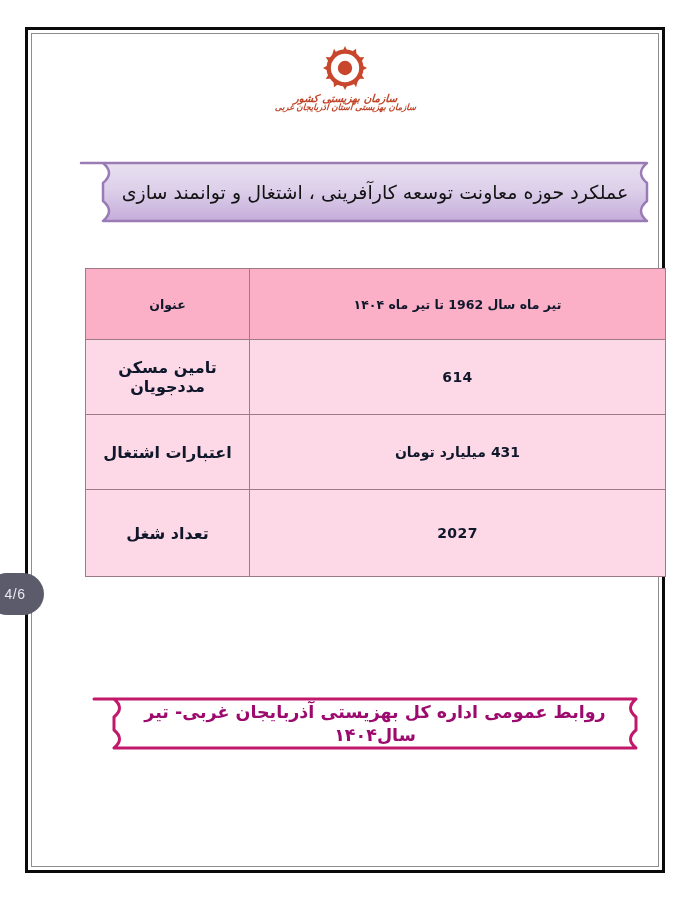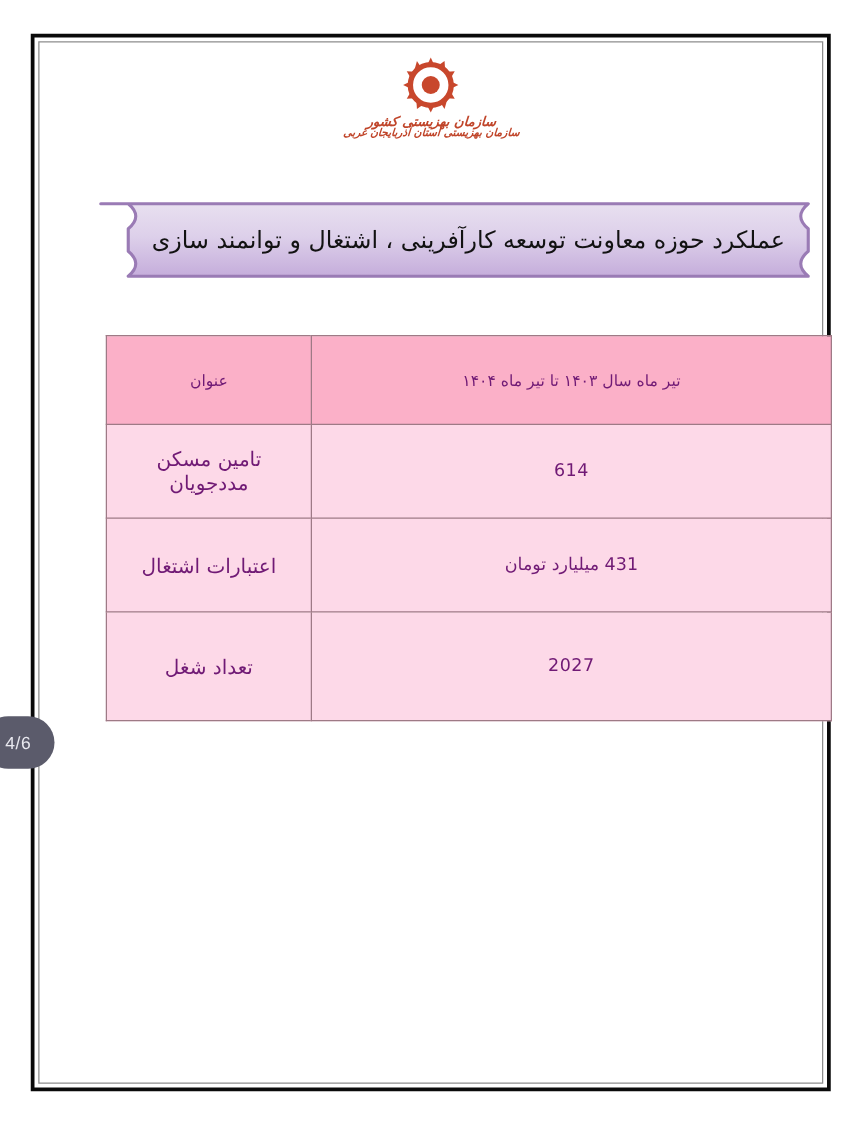--- a/index.html
+++ b/index.html
@@ -135,22 +135,22 @@
     table-layout: fixed;
   }
   #report-table col.col-value { width: 416px; }
   #report-table col.col-label { width: 164px; }
 
   #report-table th,
   #report-table td {
     border: 1px solid #9e7a86;
     text-align: center;
     vertical-align: middle;
-    color: #701a75;
-    font-weight: 400;
+    color: #0f172a;
+    font-weight: 700;
     padding: 4px 6px;
   }
   #report-table thead th {
     background: #fbb0c8;
     height: 62px;
     font-size: 12.5px;
   }
   #report-table tbody td {
     background: #fdd9e8;
     height: 66px;
@@ -254,38 +254,44 @@
     <div class="plaque-text">عملکرد حوزه معاونت توسعه کارآفرینی ، اشتغال و توانمند سازی</div>
   </div>
 
   <table id="report-table">
     <colgroup>
       <col class="col-value">
       <col class="col-label">
     </colgroup>
     <thead>
       <tr>
-        <th>تیر ماه سال ۱۴۰۳ تا تیر ماه ۱۴۰۴</th>
+        <th>تیر ماه سال 1962 تا تیر ماه ۱۴۰۴</th>
         <th>عنوان</th>
       </tr>
     </thead>
     <tbody>
       <tr>
         <td class="value-cell">614</td>
         <td>تامین مسکن مددجویان</td>
       </tr>
       <tr>
         <td class="value-cell">431 میلیارد تومان</td>
         <td>اعتبارات اشتغال</td>
       </tr>
       <tr>
         <td class="value-cell">2027</td>
         <td>تعداد شغل</td>
       </tr>
     </tbody>
   </table>
 
+  <div class="plaque" id="footer-banner">
+    <svg class="plaque-bg" viewBox="0 0 570 57" preserveAspectRatio="none">
+      <path d="M4 4 H24 Q35 13 24 22 V35 Q35 44 24 53 H546 Q535 44 546 35 V22 Q535 13 546 4 Z" fill="#ffffff" stroke="#c2186b" stroke-width="3" stroke-linejoin="round"></path>
+    </svg>
+    <div class="plaque-text">روابط عمومی اداره کل بهزیستی آذربایجان غربی- تیر سال۱۴۰۴</div>
+  </div>
 
 </div>
 
 <div id="page-indicator">
   <span>4/6</span>
 </div>
 
 </body></html>

